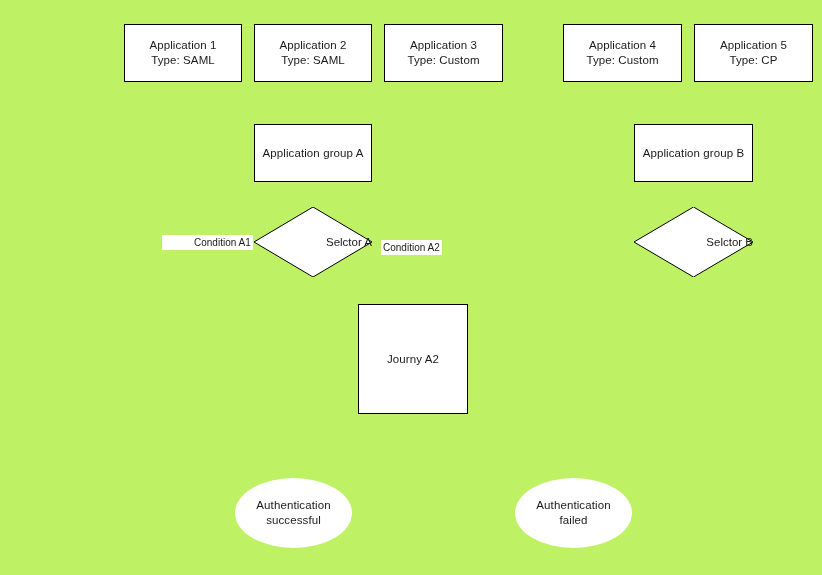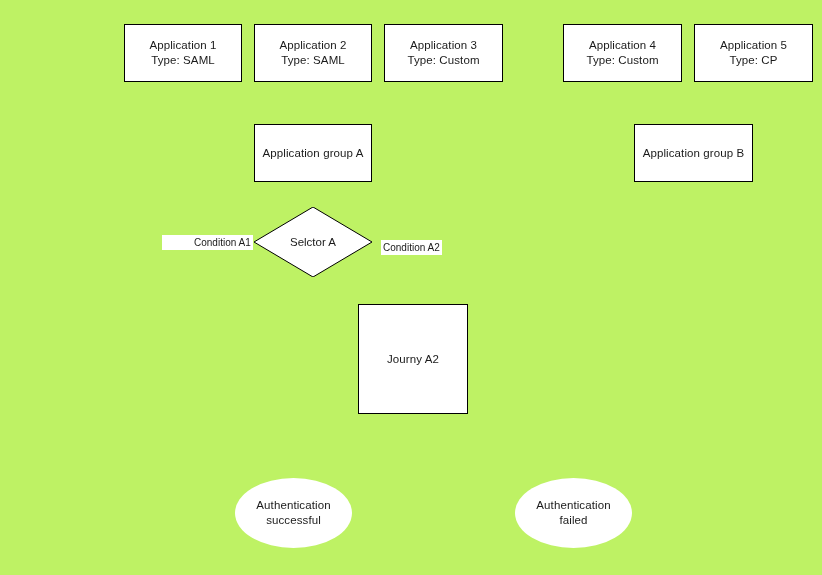--- a/index.html
+++ b/index.html
@@ -33,21 +33,21 @@
   .rect {
     border: 1px solid #000000;
   }
   .ellipse {
     border-radius: 50%;
   }
   .diamond-wrap {
     position: absolute;
     display: flex;
     align-items: center;
-    justify-content: center;
+    justify-content: flex-end;
   }
   .diamond-shape {
     position: absolute;
     left: 0;
     top: 0;
     width: 100%;
     height: 100%;
   }
   .diamond-label {
     position: relative;
@@ -109,20 +109,26 @@
     <span>Application group B</span>
   </div>
 
   <div class="diamond-wrap" style="left:254px; top:207px; width:118px; height:70px;">
     <svg class="diamond-shape" viewBox="0 0 118 70" preserveAspectRatio="none">
       <polygon points="59,0 118,35 59,70 0,35" fill="#ffffff" stroke="#000000" stroke-width="1"></polygon>
     </svg>
     <span class="diamond-label">Selctor A</span>
   </div>
 
+  <div class="diamond-wrap" style="left:634px; top:207px; width:119px; height:70px;">
+    <svg class="diamond-shape" viewBox="0 0 119 70" preserveAspectRatio="none">
+      <polygon points="59.5,0 119,35 59.5,70 0,35" fill="#ffffff" stroke="#000000" stroke-width="1"></polygon>
+    </svg>
+    <span class="diamond-label">Selctor B</span>
+  </div>
 
   <div class="cond" style="left:162px; top:235px;padding-left:32px;">Condition A1</div>
 
   <div class="cond" style="left:381px; top:240px;">Condition A2</div>
 
 
   <div class="node rect" style="left:358px; top:304px; width:110px; height:110px;">
     <span>Journy A2</span>
   </div>
 

